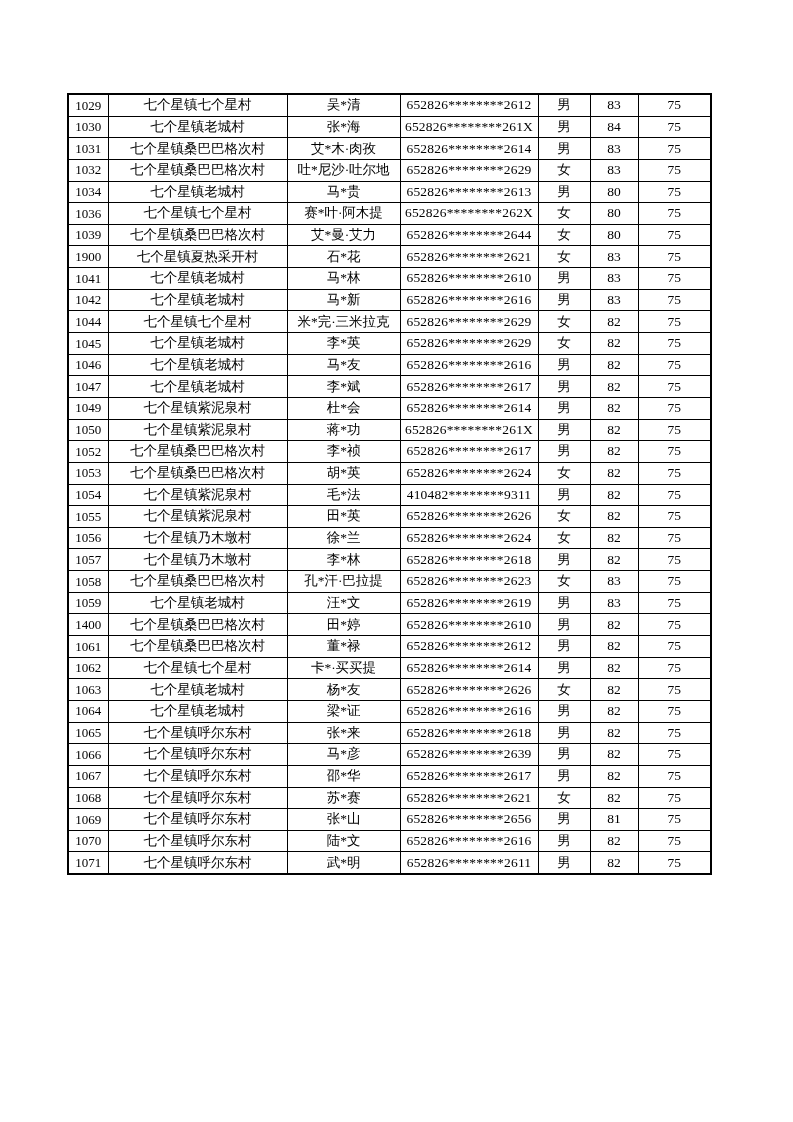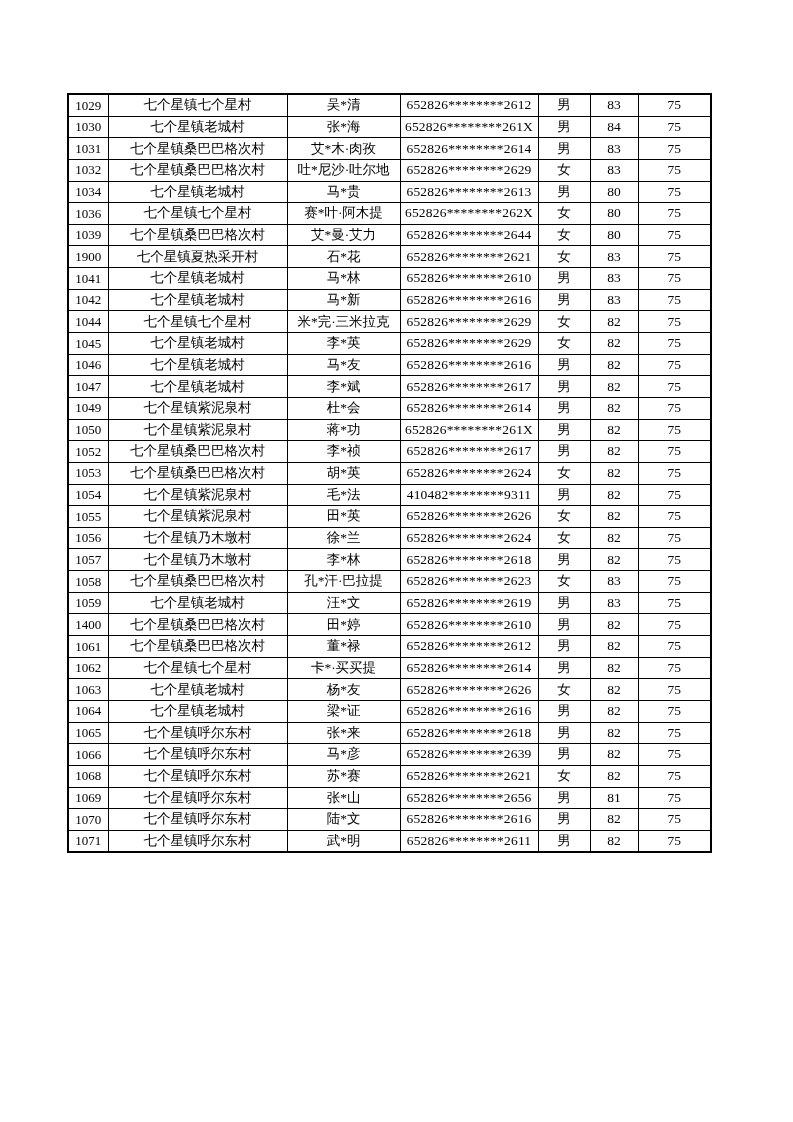--- a/index.html
+++ b/index.html
@@ -334,20 +334,29 @@
         <tr>
           <td class="c-serial">1066</td>
           <td class="c-village">七个星镇呼尔东村</td>
           <td class="c-name">马*彦</td>
           <td class="c-id">652826********2639</td>
           <td class="c-gender">男</td>
           <td class="c-age">82</td>
           <td class="c-score">75</td>
         </tr>
         <tr>
+          <td class="c-serial">1067</td>
+          <td class="c-village">七个星镇呼尔东村</td>
+          <td class="c-name">邵*华</td>
+          <td class="c-id">652826********2617</td>
+          <td class="c-gender">男</td>
+          <td class="c-age">82</td>
+          <td class="c-score">75</td>
+        </tr>
+        <tr>
           <td class="c-serial">1068</td>
           <td class="c-village">七个星镇呼尔东村</td>
           <td class="c-name">苏*赛</td>
           <td class="c-id">652826********2621</td>
           <td class="c-gender">女</td>
           <td class="c-age">82</td>
           <td class="c-score">75</td>
         </tr>
         <tr>
           <td class="c-serial">1069</td>

